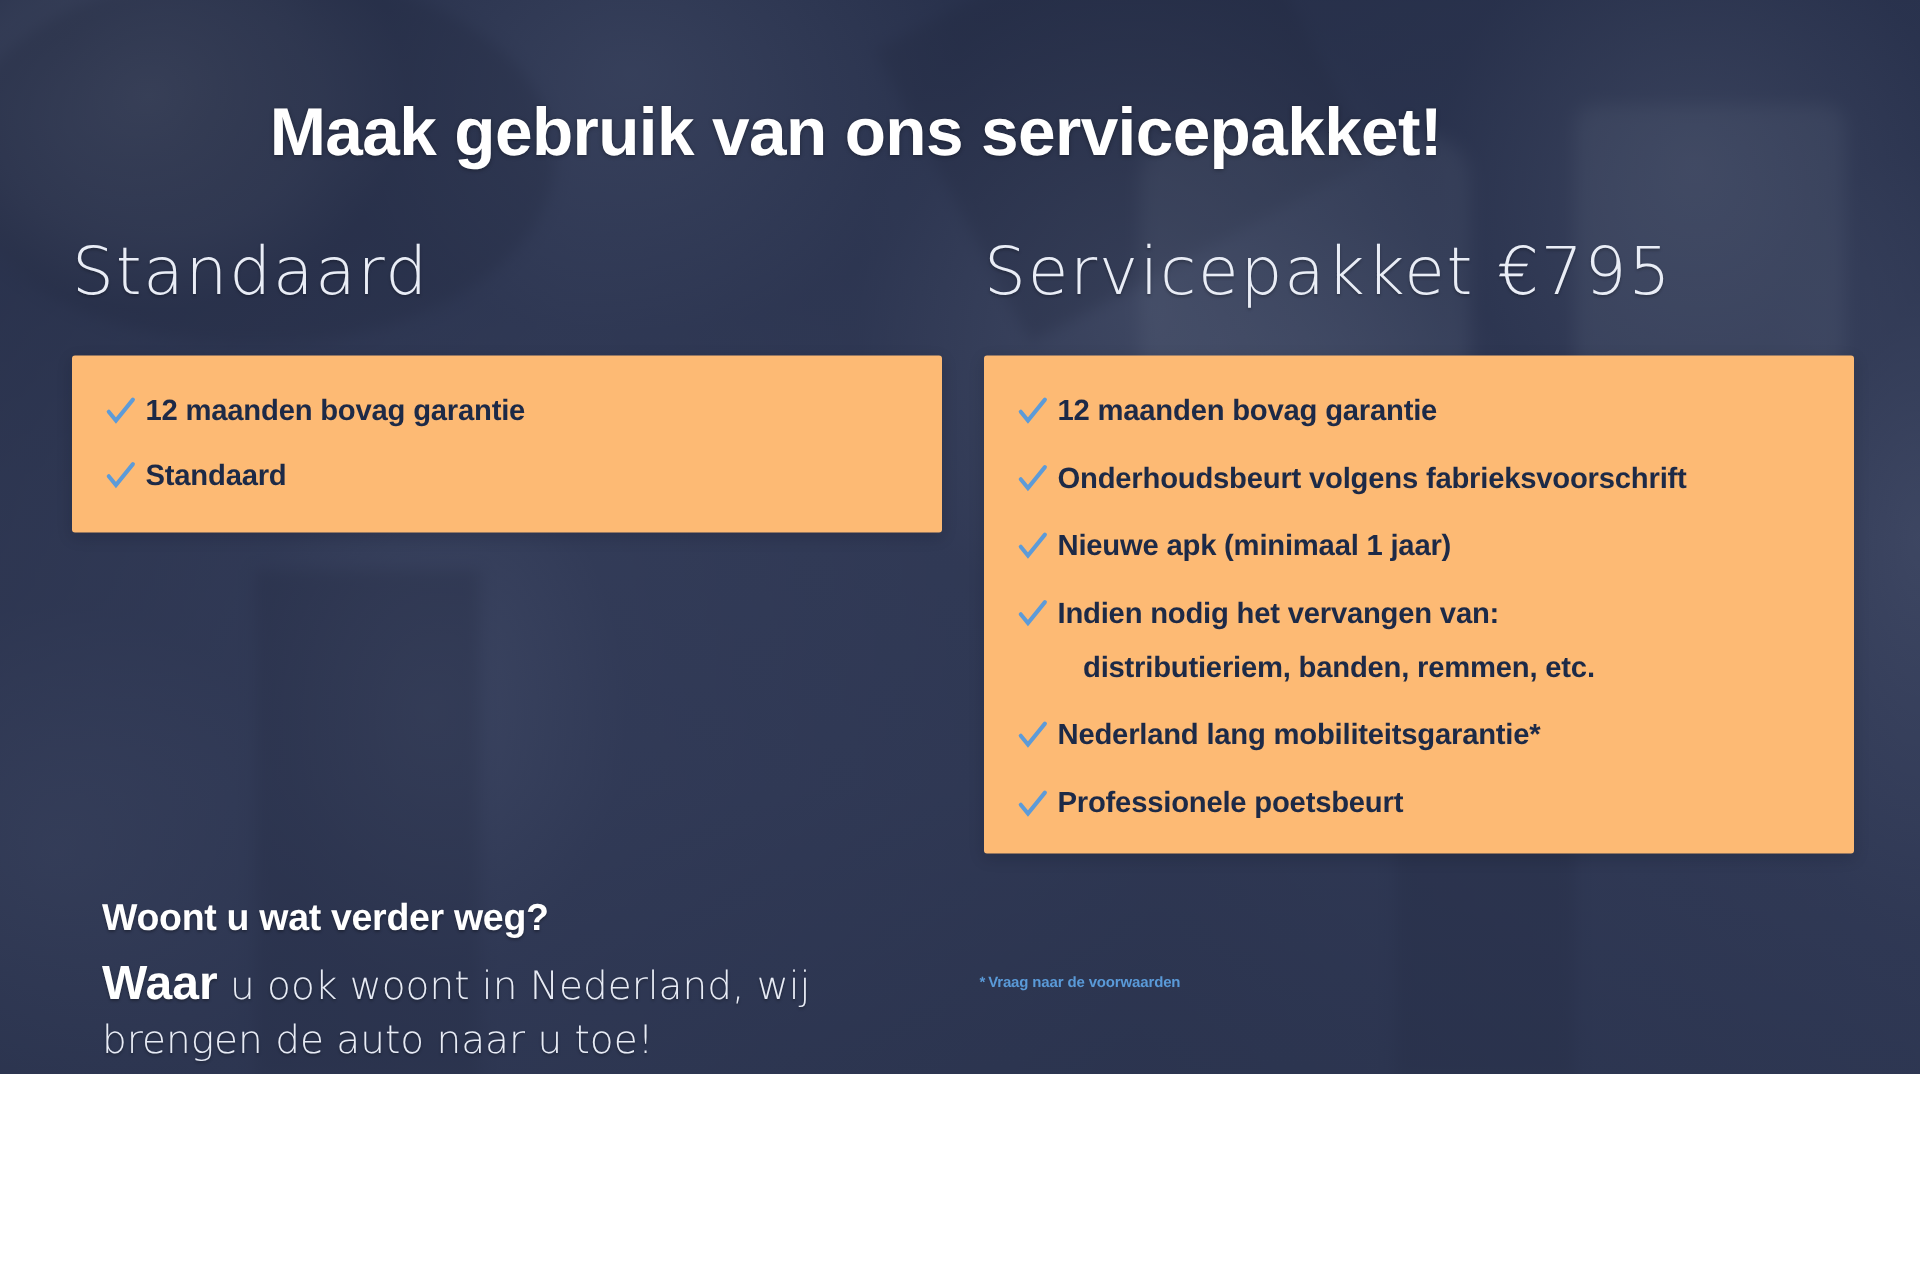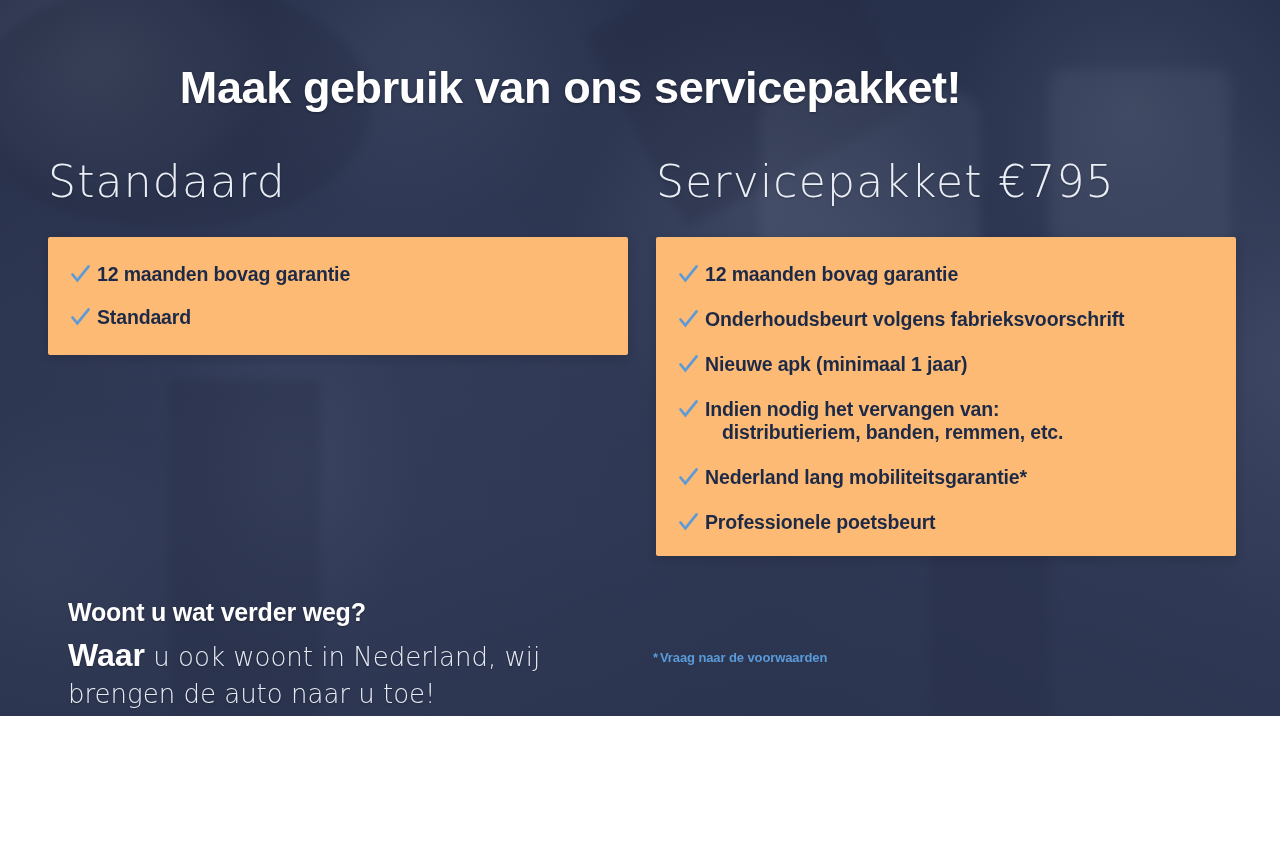--- a/index.html
+++ b/index.html
@@ -108,35 +108,35 @@
     align-items:flex-start;
     color:#1d2a47;
     font-size:19.5px;
     font-weight:bold;
     letter-spacing:-0.15px;
     line-height:1.18;
   }
   .card-left  ul.feature-list li { margin-bottom:20px; }
   .card-left  ul.feature-list li:last-child { margin-bottom:2px; }
   .card-right ul.feature-list li { margin-bottom:22px; }
-  .card-right ul.feature-list li:last-child { margin-bottom:0; }
+  .card-right ul.feature-list li:last-child { margin-bottom:0;align-items:center; }
 
   .check {
     flex:0 0 auto;
     width:21px; height:21px;
     margin-right:6px;
     margin-top:1px;
     position:relative;
   }
   .check svg { display:block; }
 
   .li-text { display:block; }
   .li-sub {
     display:block;
-    margin-top:0;
+    margin-top:13px;
     padding-left:17px;
   }
 
   
   .promo {
     position:absolute;
     left:68px; top:550px;
     width:560px;
     color:#eef1f8;
     text-shadow:0 1px 2px rgba(0,0,0,.3);
@@ -156,21 +156,21 @@
     font-family:"DejaVu Sans", sans-serif;
     font-stretch:condensed;
     color:#e7ebf5;
   }
   .promo-b b { font-family:"Liberation Sans", sans-serif; font-weight:bold; color:#ffffff; font-size:32px; }
 
   .footnote {
     position:absolute;
     left:653px; top:650px;
     color:#5a9ad8;
-    font-size:13px;
+    font-size:10px;
     font-weight:bold;
     letter-spacing:-0.1px;
   }
   .footnote .ast { margin-right:2px; }
 
   
   .footer {
     position:absolute;
     left:0; top:716px;
     width:1280px; height:137px;

